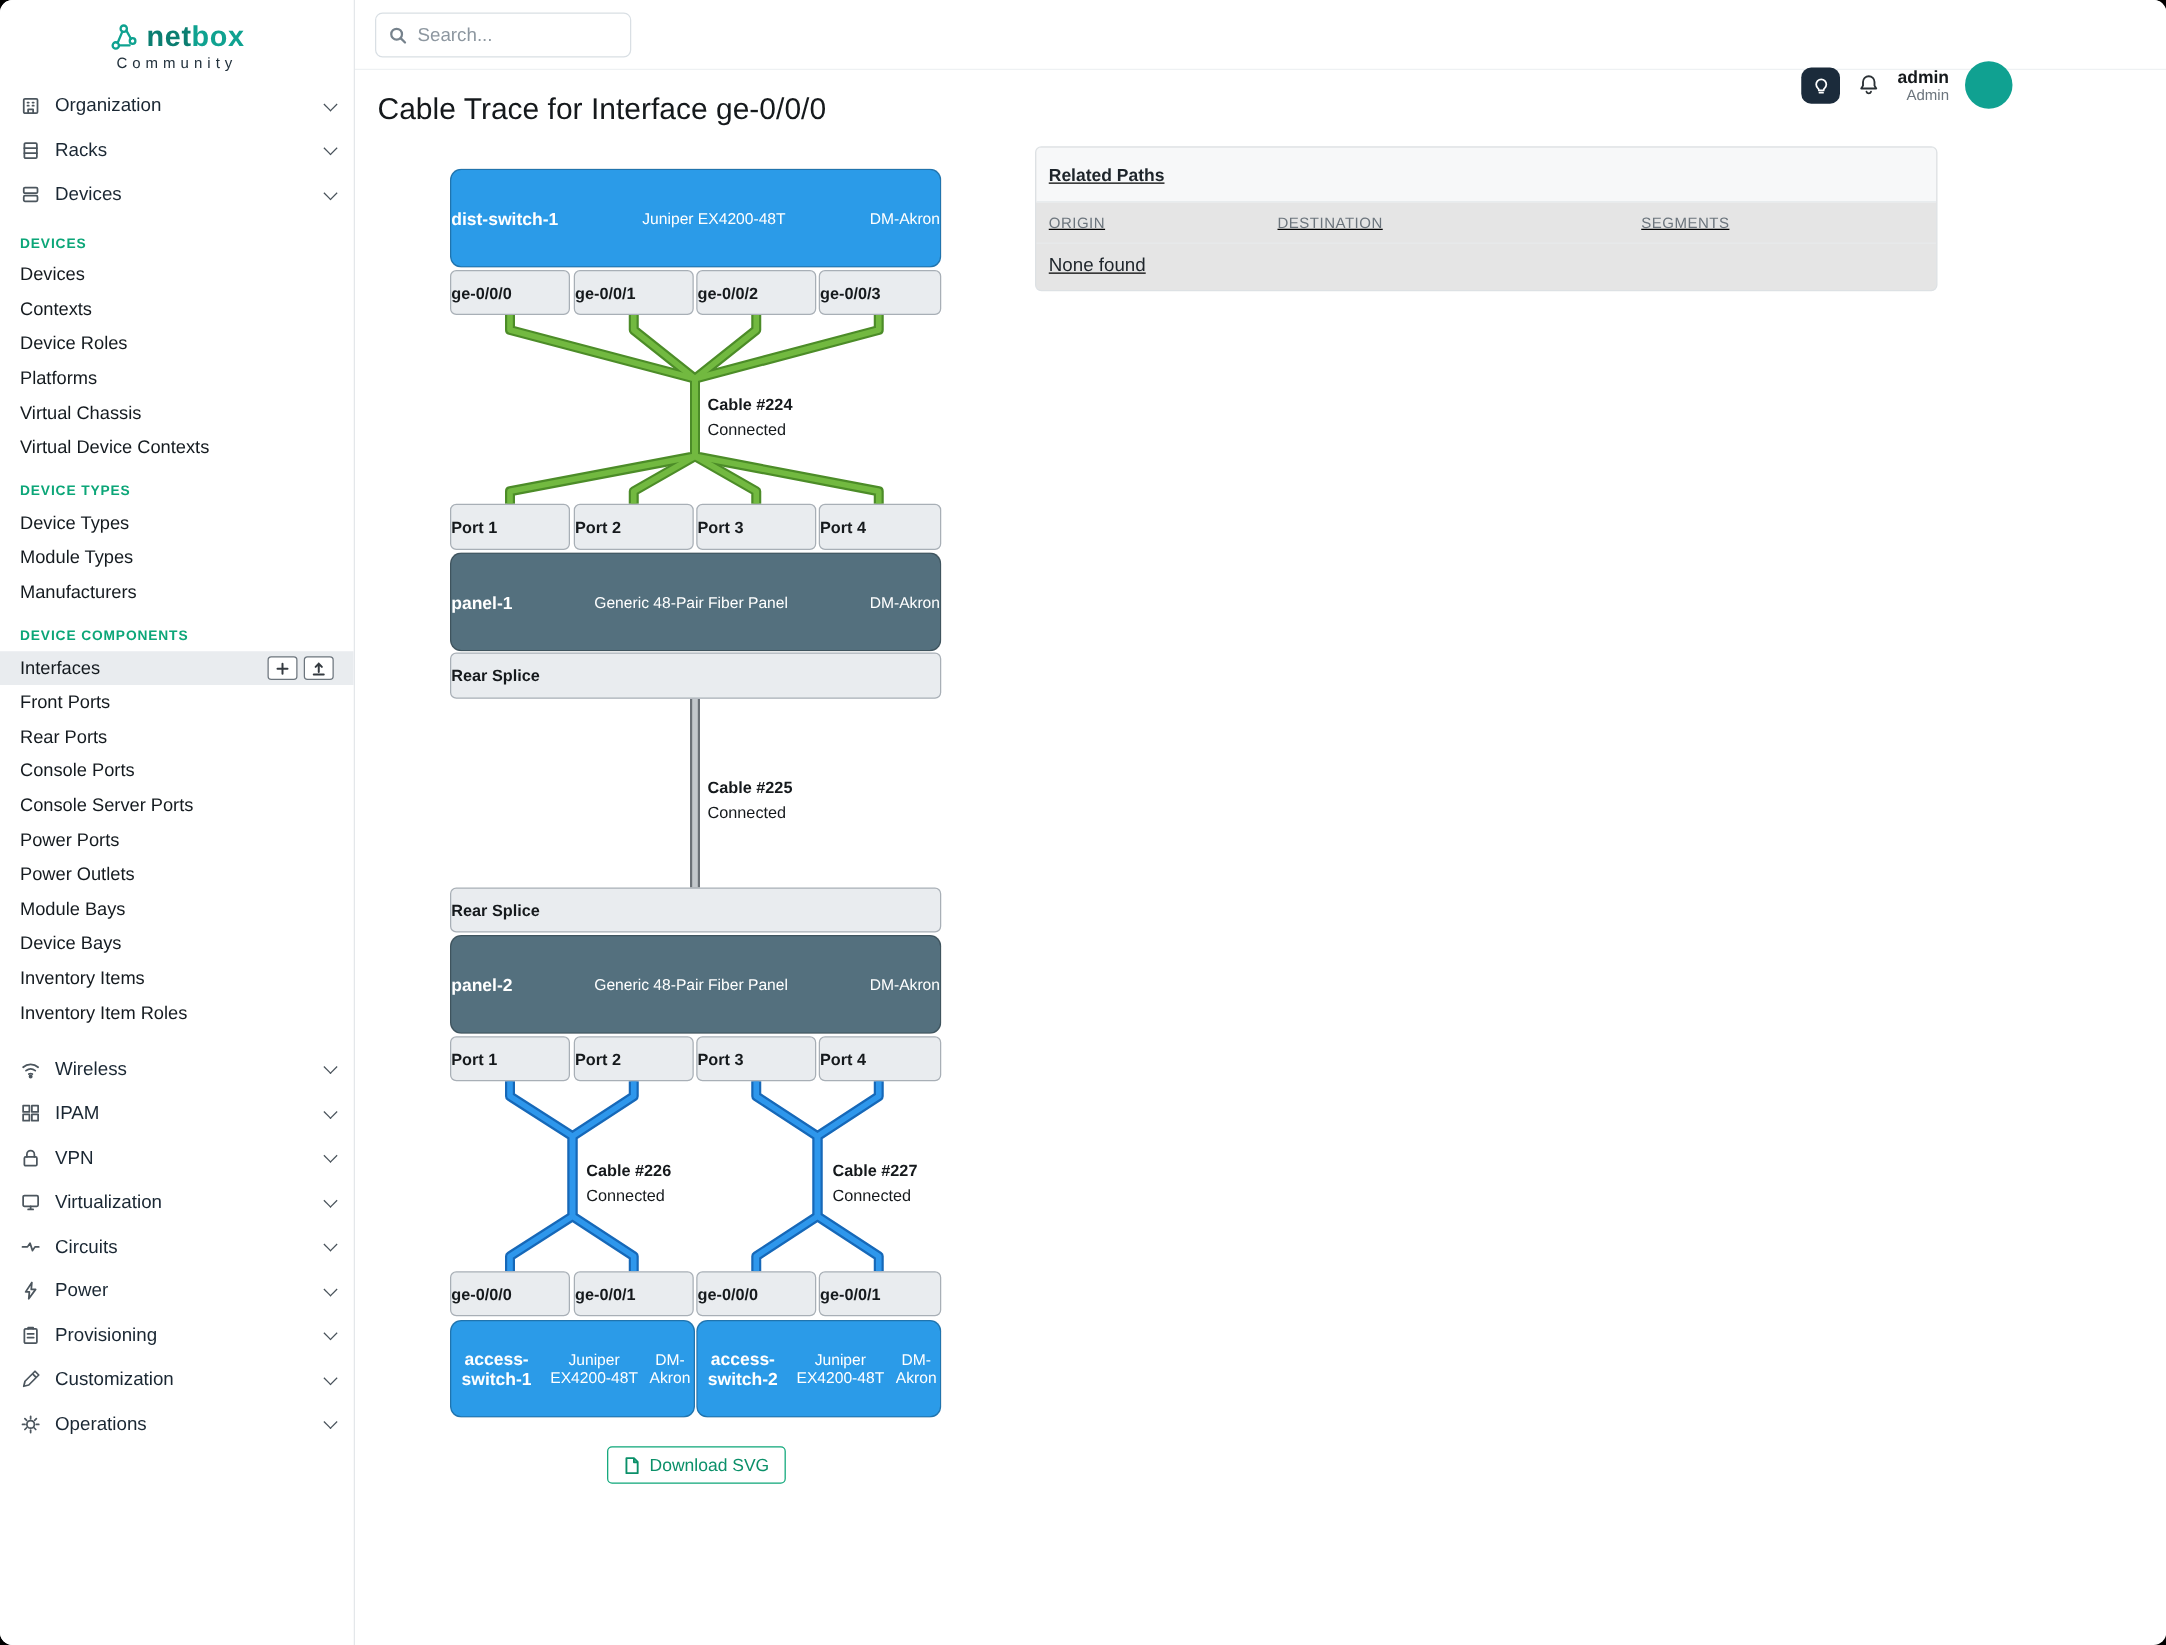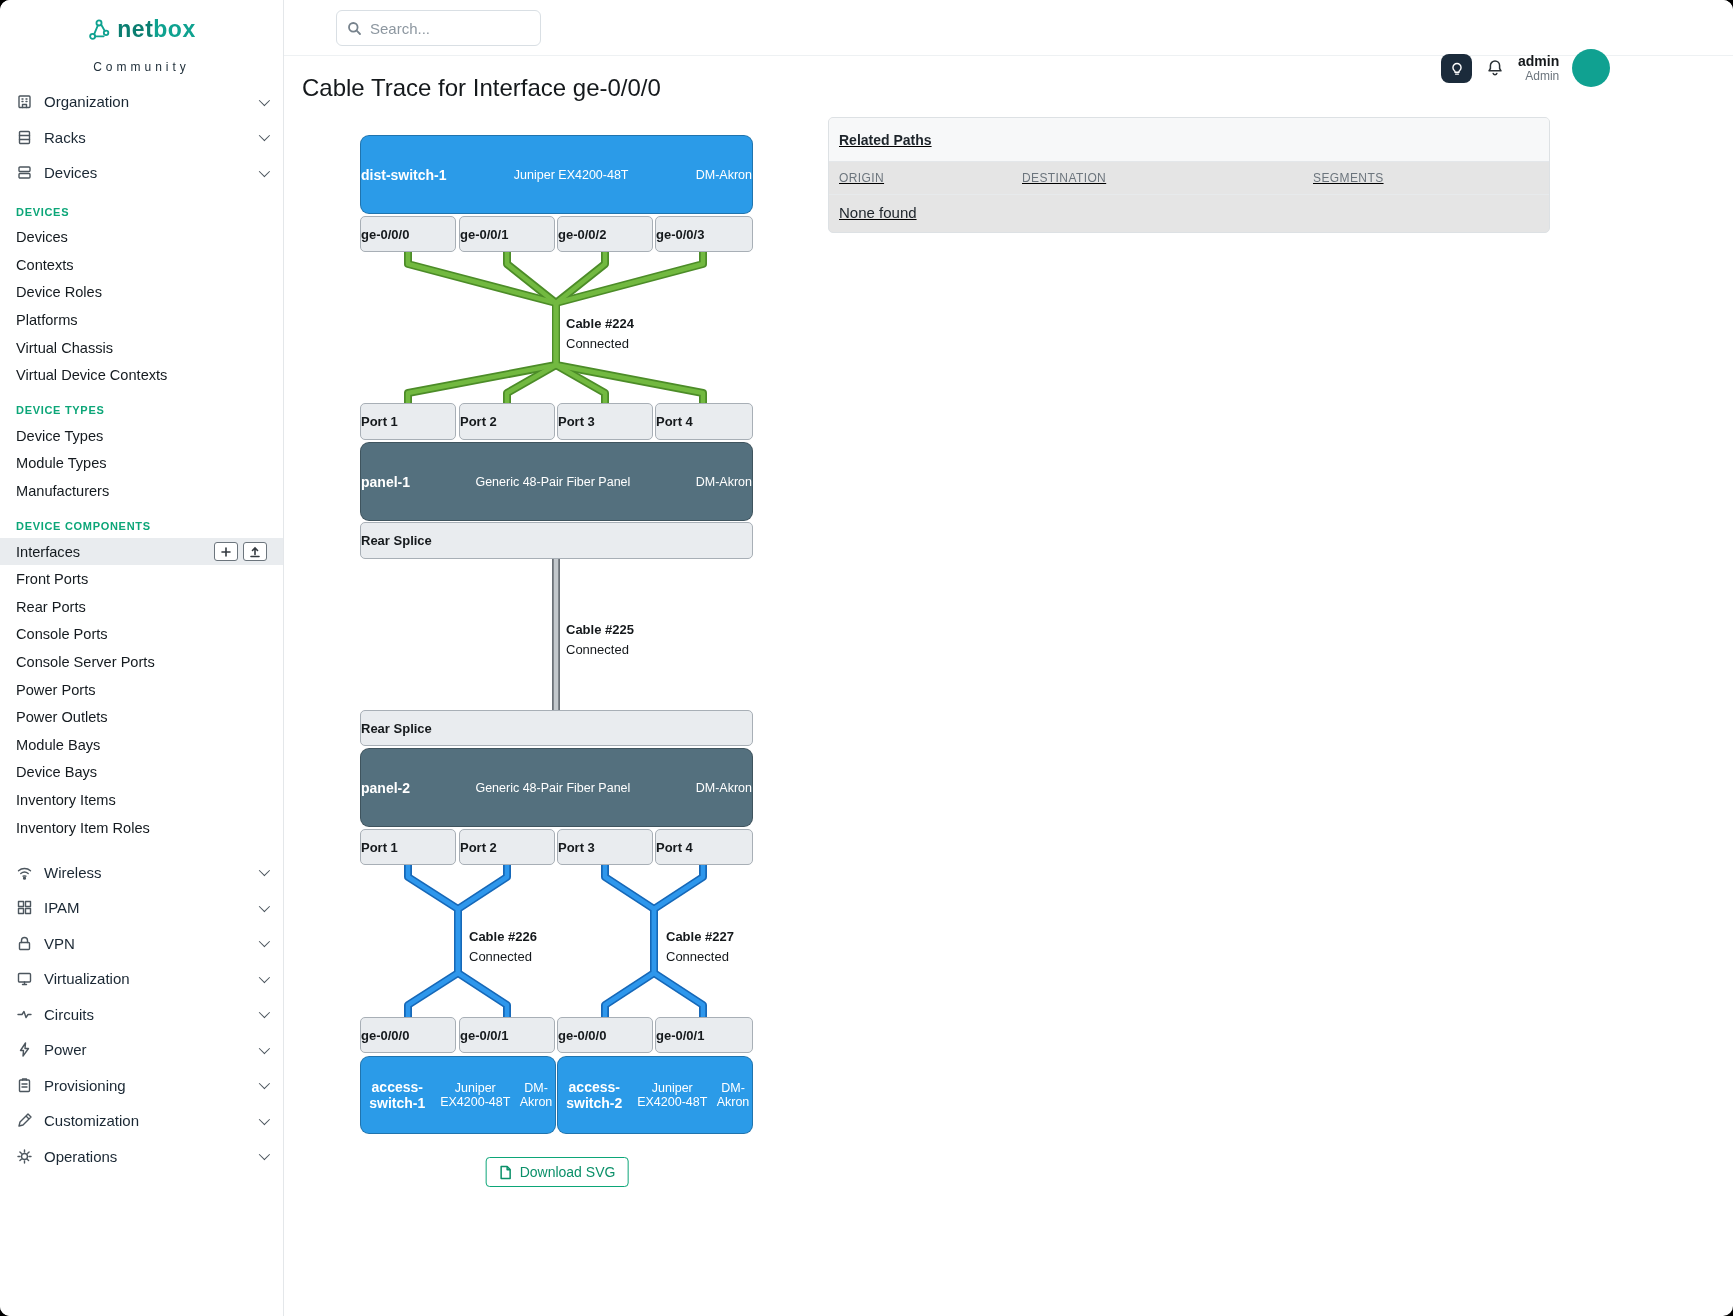--- a/index.html
+++ b/index.html
@@ -8,21 +8,21 @@
   .app { position:absolute; inset:0; background:#fff; border-radius:10px; overflow:hidden; }
 
   
   .sidebar { position:absolute; left:0; top:0; width:284px; height:100%; background:#fff;
              border-right:1px solid #e4e7ea; overflow:hidden; }
   .brand { padding:16px 0 10px; text-align:center; }
   .brand-row { display:flex; align-items:center; justify-content:center; gap:6px; }
   .brand-name { font-size:23px; font-weight:bold; letter-spacing:.5px; }
   .brand-name .n1 { color:#0b7e71; }
   .brand-name .n2 { color:#0fa290; }
-  .tagline { margin-top:17px; font-size:12px; letter-spacing:4px; color:#22313c; font-weight:500; }
+  .tagline { margin-top:0; font-size:12px; letter-spacing:4px; color:#22313c; font-weight:500; }
 
   .nav-item { height:35.5px; display:flex; align-items:center; gap:11px; padding:0 16px;
               font-size:15px; color:#1a2733; cursor:pointer; }
   .nav-item .nlbl { flex:0 0 auto; }
   .nico { width:17px; height:17px; display:inline-flex; }
   .nico svg { width:17px; height:17px; stroke:#4c565e; fill:none; stroke-width:1.4;
               stroke-linecap:round; stroke-linejoin:round; }
   .chev { margin-left:auto; width:8px; height:8px; border-right:1.7px solid #49535b;
           border-bottom:1.7px solid #49535b; transform:rotate(45deg) translateY(-2px); }
   .section-title { padding:15px 16px 6px; font-size:11px; font-weight:bold; letter-spacing:.7px;
@@ -33,21 +33,21 @@
   .mini-btns { margin-left:auto; display:flex; gap:5px; }
   .mini-btn { width:24px; height:19px; border:1px solid #6c757d; border-radius:3px; background:#fff;
               display:flex; align-items:center; justify-content:center; cursor:pointer; }
   .mini-btn svg { width:12px; height:12px; stroke:#343a40; fill:none; stroke-width:1.6; stroke-linecap:round; }
 
   
   .topbar { position:absolute; left:284px; top:0; right:0; height:56px; background:#fff;
             border-bottom:1px solid #eef1f3; }
   .search-box { position:absolute; left:16px; top:10px; width:205px; height:36px;
                 border:1px solid #d9dfe4; border-radius:6px; display:flex; align-items:center;
-                padding:0 10px; gap:8px; background:#fff;margin-left:36px; }
+                padding:0 10px; gap:8px; background:#fff; }
   .search-box svg { width:15px; height:15px; stroke:#76828c; fill:none; stroke-width:1.8; stroke-linecap:round; }
   .search-box input { border:none; outline:none; width:150px; font-size:15px; color:#30373d;
                       font-family:"Liberation Sans", sans-serif; }
   .search-box input::placeholder { color:#8d97a0; }
   .topbar-right { position:absolute; left:1157px; top:9px; display:flex; align-items:center; gap:13px;margin-top:40px; }
   .bulb-btn { width:31px; height:29px; background:#1b2b3b; border-radius:8px; border:none;
               display:flex; align-items:center; justify-content:center; cursor:pointer; }
   .bulb-btn svg { width:16px; height:16px; stroke:#fff; fill:none; stroke-width:1.5; stroke-linecap:round; }
   .bell { width:20px; height:20px; cursor:pointer; }
   .bell svg { width:20px; height:20px; stroke:#2b3135; fill:none; stroke-width:1.5;

